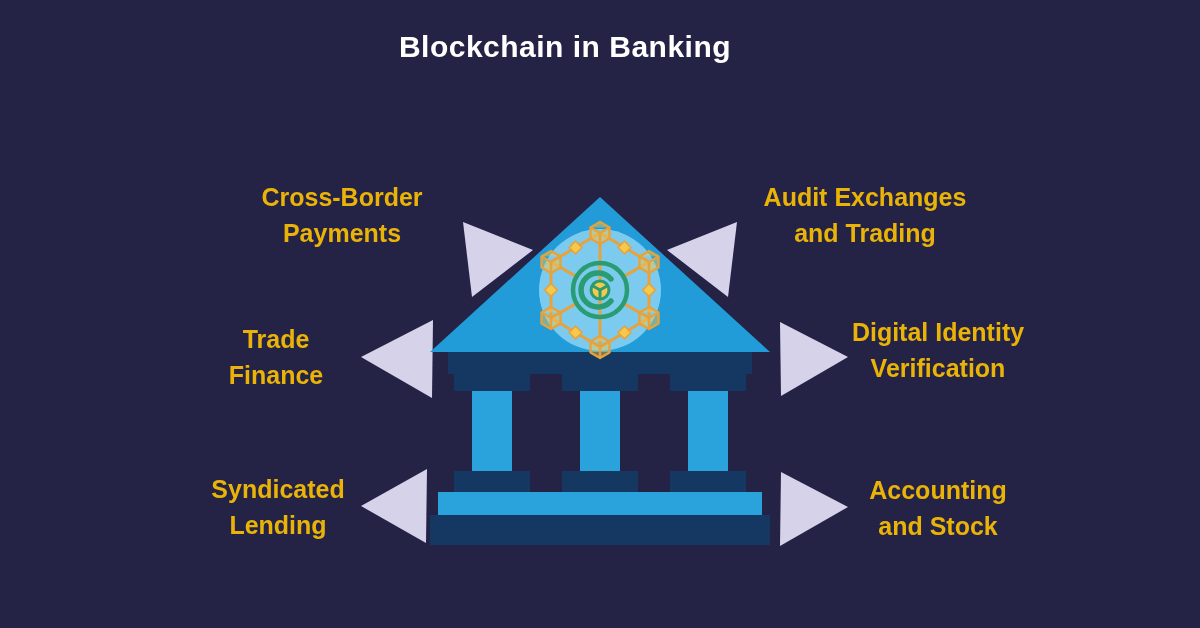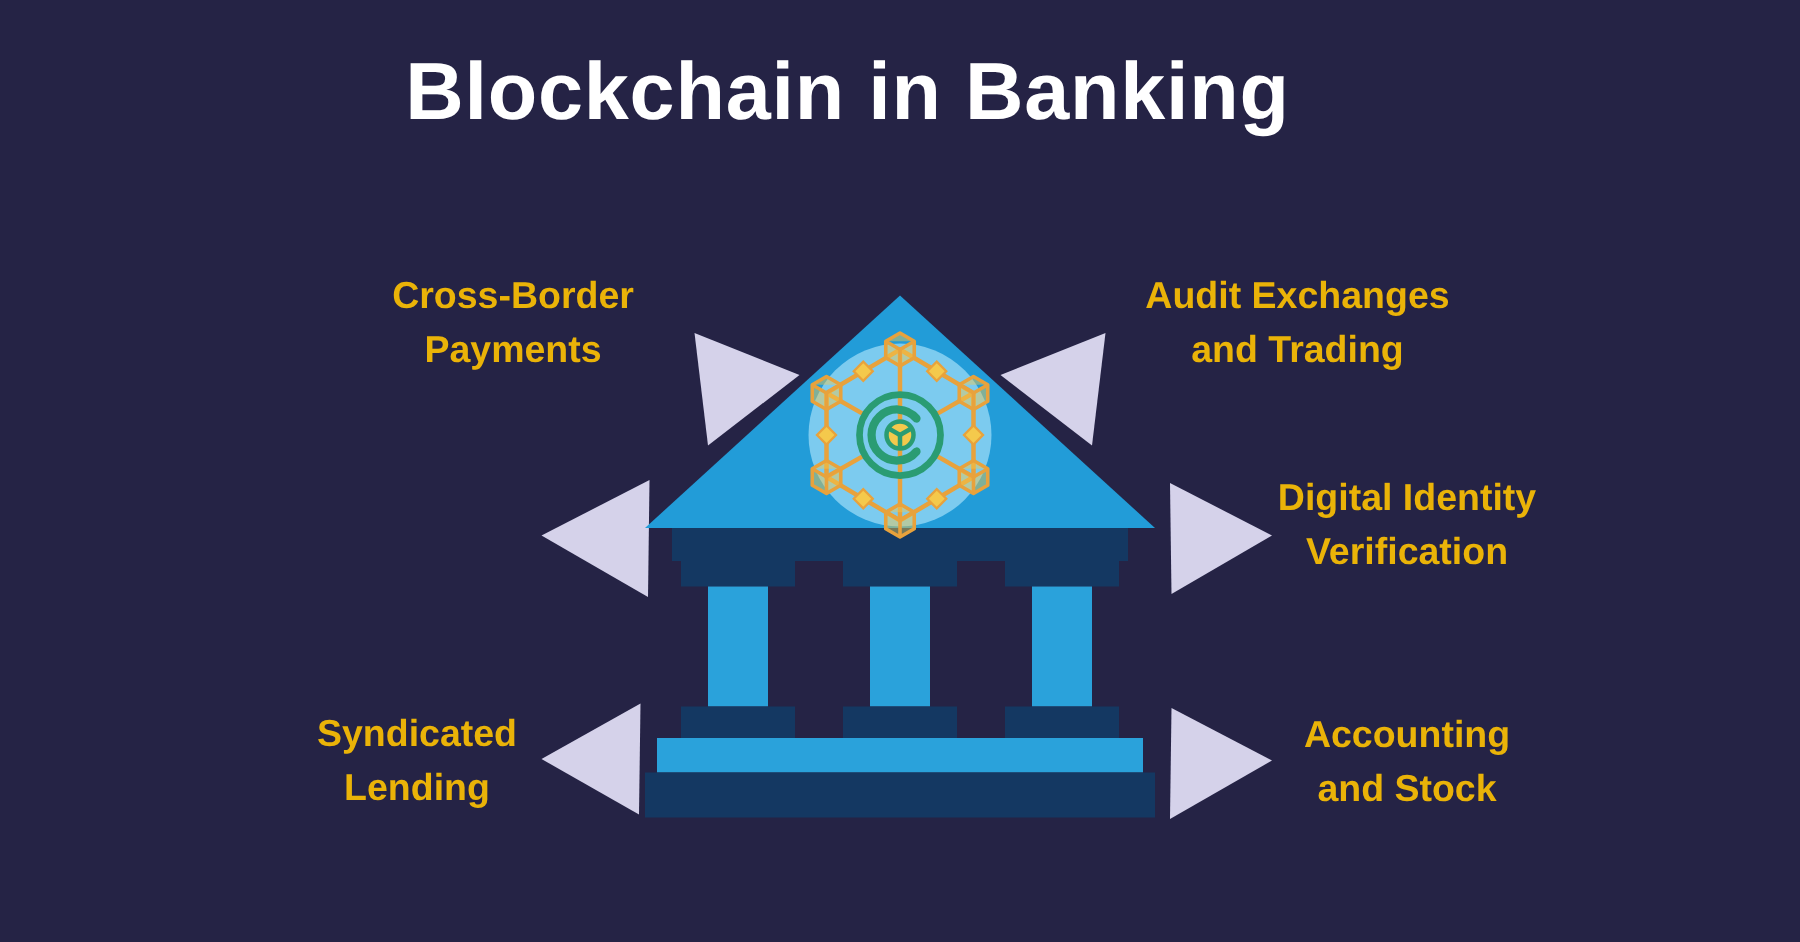--- a/index.html
+++ b/index.html
@@ -9,21 +9,21 @@
     background:#252345;
     overflow:hidden;
     font-family:"Liberation Sans",sans-serif;
   }
   .title{
     position:absolute;
     left:0;top:30px;width:1130px;
     margin:0;
     text-align:center;
     color:#ffffff;
-    font-size:54px;
+    font-size:30px;
     font-weight:bold;
     letter-spacing:0.5px;
   }
   .label{
     position:absolute;
     color:#eab308;
     font-size:25px;
     font-weight:bold;
     line-height:36px;
     text-align:center;
@@ -129,20 +129,24 @@
   <div class="label pos-top-left">
     <span class="line">Cross-Border</span>
     <span class="line">Payments</span>
   </div>
 
   <div class="label pos-top-right">
     <span class="line">Audit Exchanges</span>
     <span class="line">and Trading</span>
   </div>
 
+  <div class="label pos-middle-left">
+    <span class="line">Trade</span>
+    <span class="line">Finance</span>
+  </div>
 
   <div class="label pos-middle-right">
     <span class="line">Digital Identity</span>
     <span class="line">Verification</span>
   </div>
 
   <div class="label pos-bottom-left">
     <span class="line">Syndicated</span>
     <span class="line">Lending</span>
   </div>

